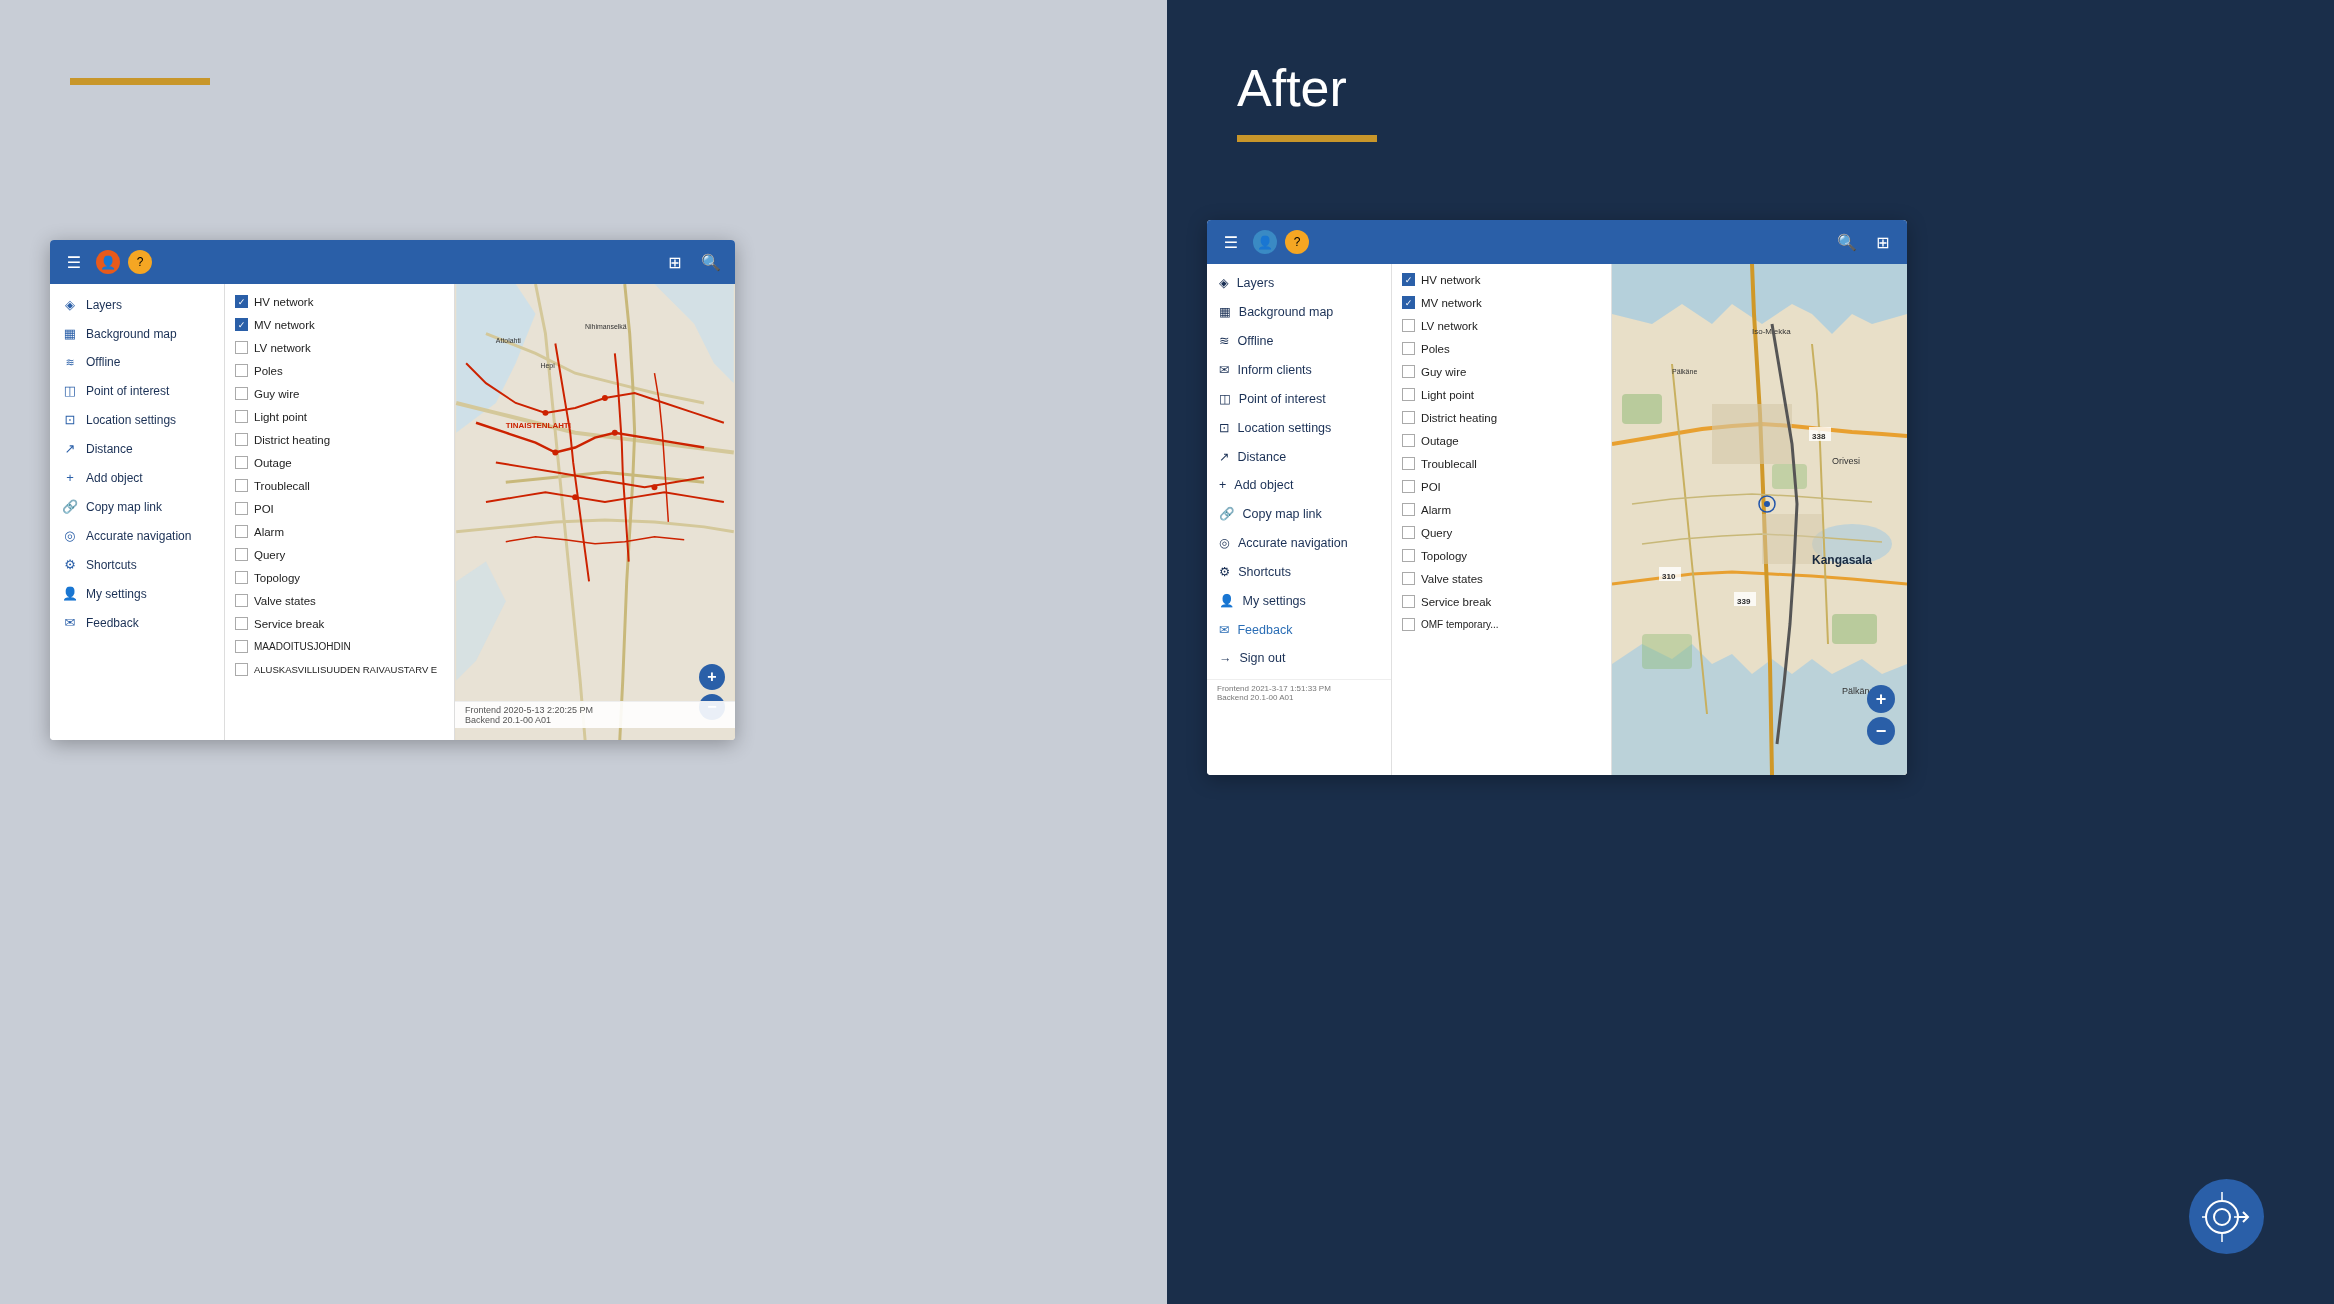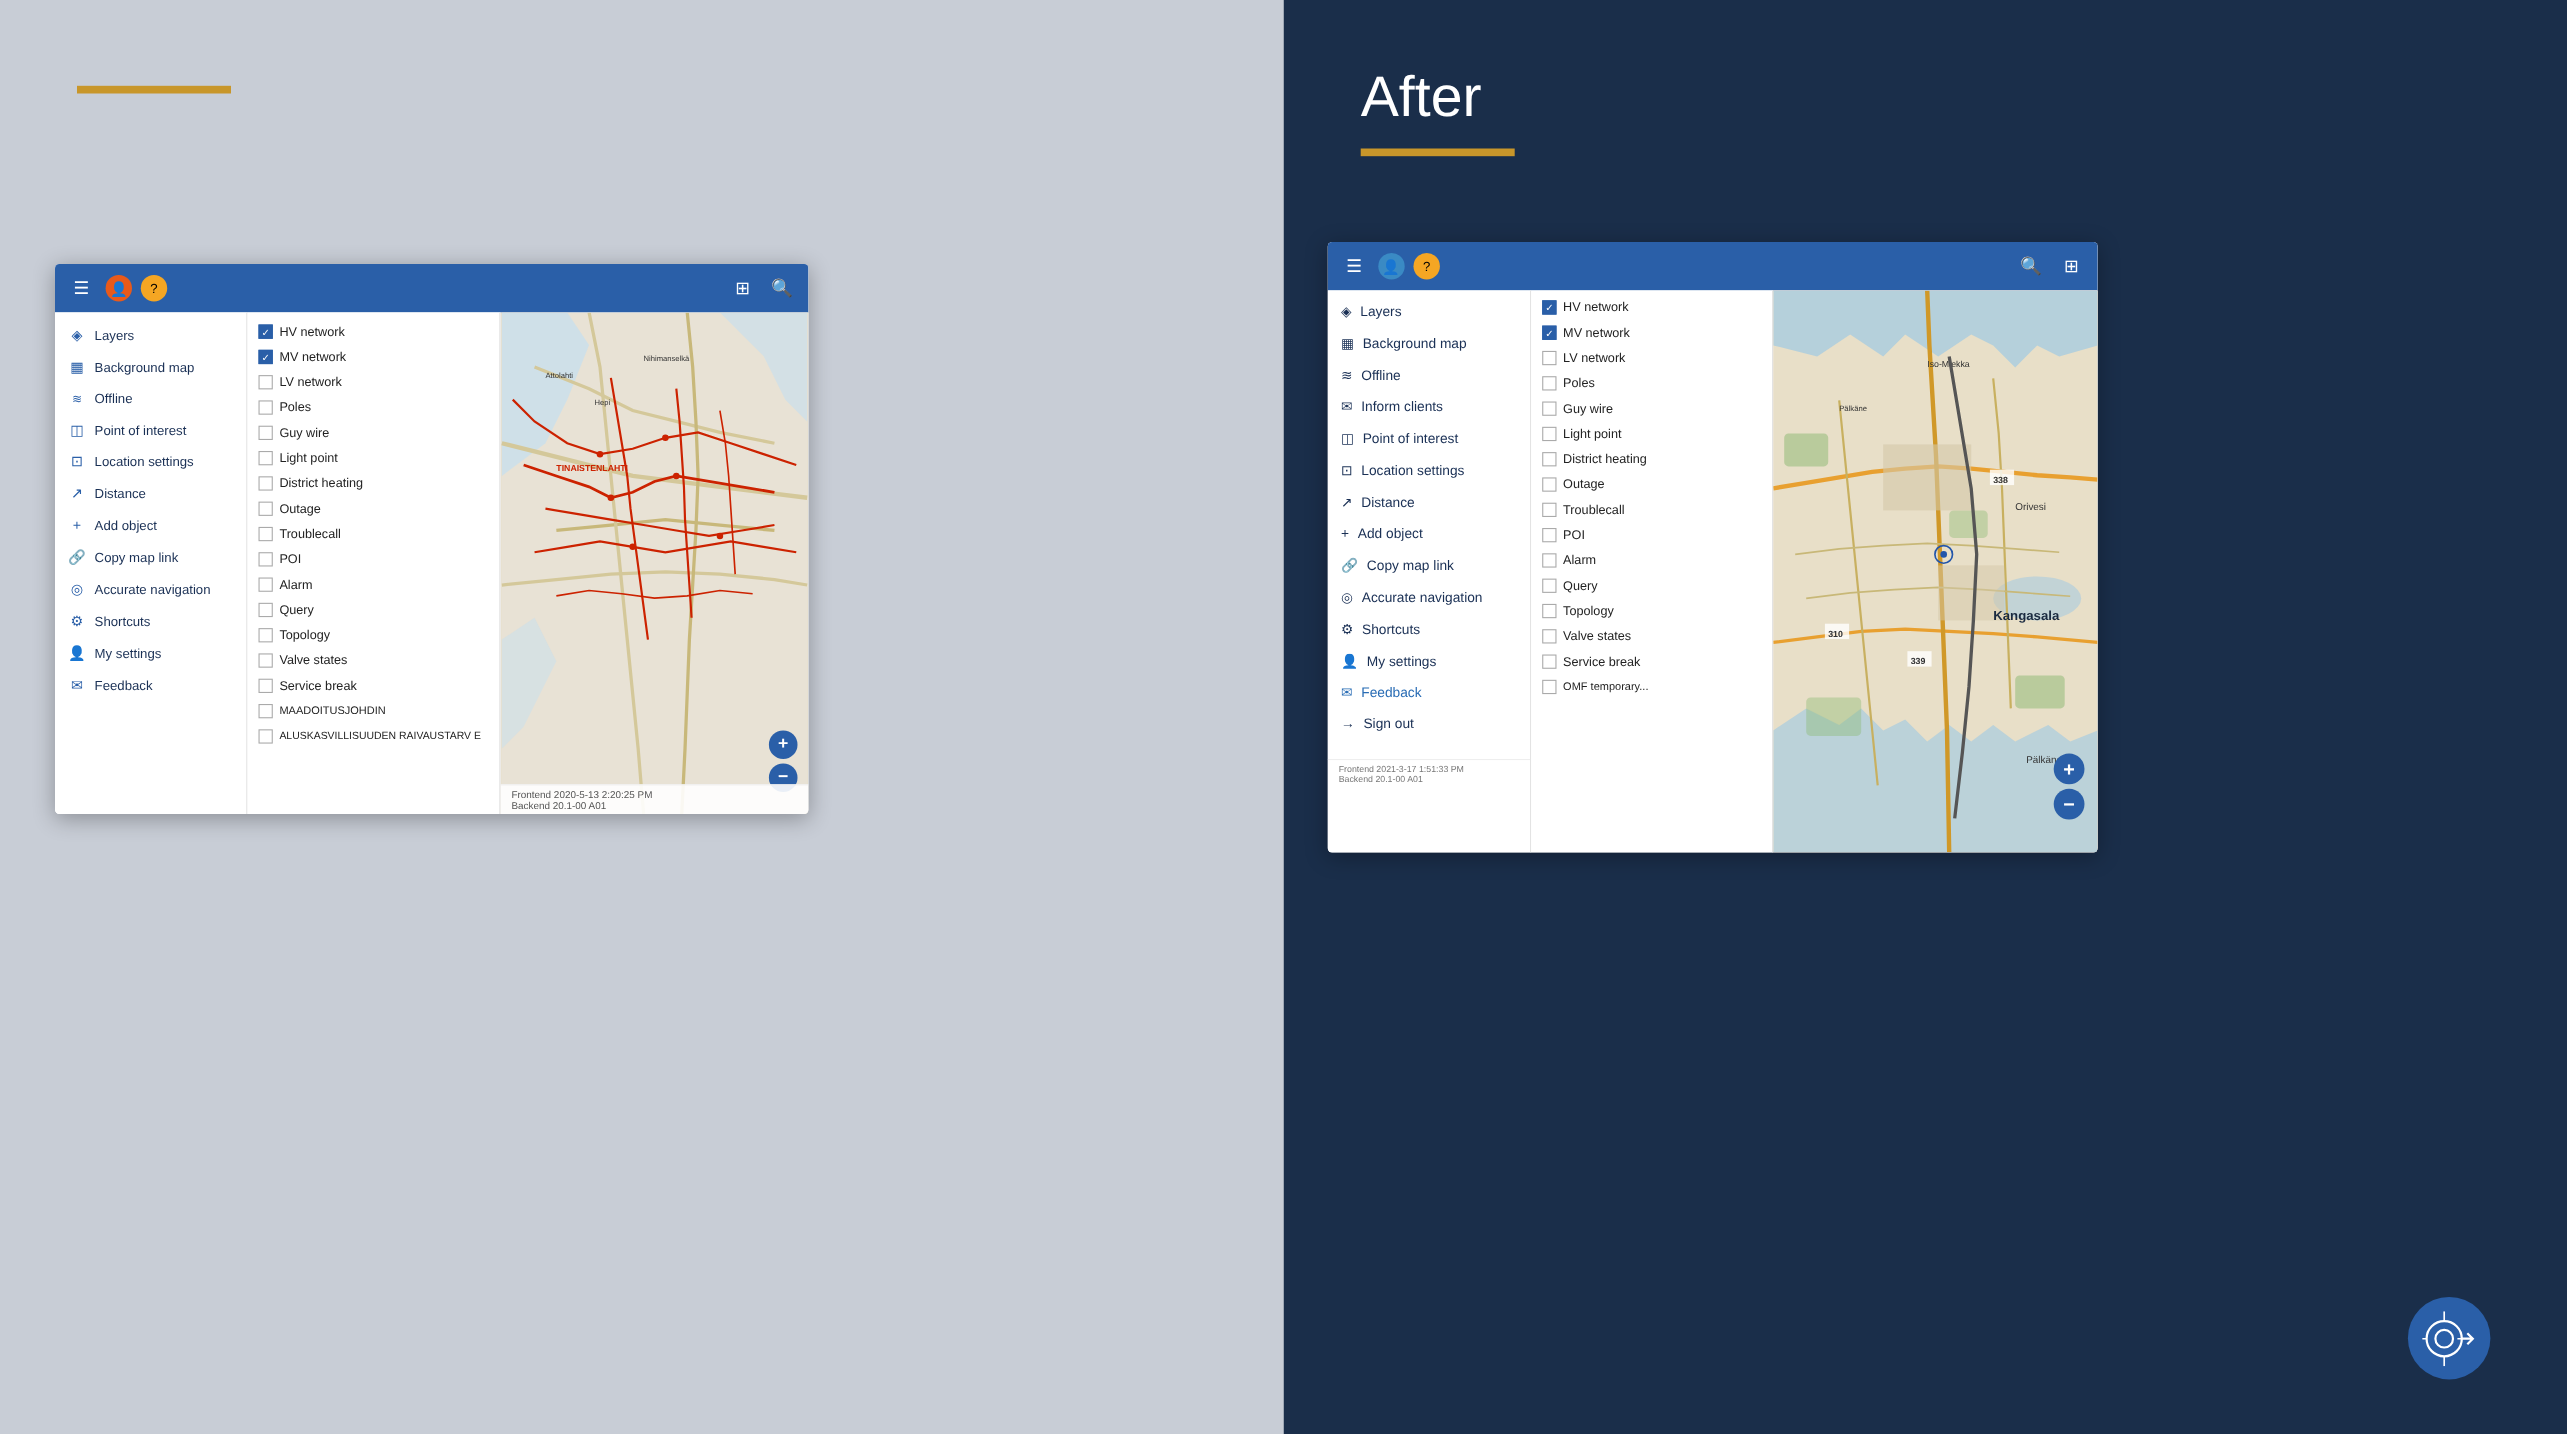--- a/index.html
+++ b/index.html
@@ -215,21 +215,21 @@
     
     .map-svg {
       position: absolute;
       top: 0; left: 0;
       width: 100%; height: 100%;
     }
 
     
     .browser-footer {
       position: absolute;
-      bottom: 0;
+      bottom: 12px;
       left: 0;
       right: 0;
       padding: 3px 10px;
       font-size: 9px;
       color: #555;
       background: rgba(255,255,255,0.9);
       border-top: 1px solid #eee;
     }
 
     
@@ -418,21 +418,21 @@
         <div class="sidebar-item-after"><span class="si-icon">◫</span>Point of interest</div>
         <div class="sidebar-item-after"><span class="si-icon">⊡</span>Location settings</div>
         <div class="sidebar-item-after"><span class="si-icon">↗</span>Distance</div>
         <div class="sidebar-item-after"><span class="si-icon">+</span>Add object</div>
         <div class="sidebar-item-after"><span class="si-icon">🔗</span>Copy map link</div>
         <div class="sidebar-item-after"><span class="si-icon">◎</span>Accurate navigation</div>
         <div class="sidebar-item-after"><span class="si-icon">⚙</span>Shortcuts</div>
         <div class="sidebar-item-after"><span class="si-icon">👤</span>My settings</div>
         <div class="sidebar-item-after feedback" style="color:#2a6db5;"><span class="si-icon" style="color:#2a6db5;">✉</span>Feedback</div>
         <div class="sidebar-item-after"><span class="si-icon">→</span>Sign out</div>
-        <div style="padding:4px 10px;font-size:8px;color:#777;border-top:1px solid #eee;margin-top:18px;">
+        <div style="padding:4px 10px;font-size:8px;color:#777;border-top:1px solid #eee;margin-top:7px;">
           Frontend 2021-3-17 1:51:33 PM<br>Backend 20.1-00 A01
         </div>
       </div>
 
       <div class="layers-panel-after">
         <div class="layer-item"><div class="layer-checkbox checked" style="background:#2a5fa8;border-color:#2a5fa8;color:white;font-size:9px;">✓</div>HV network</div>
         <div class="layer-item"><div class="layer-checkbox checked" style="background:#2a5fa8;border-color:#2a5fa8;color:white;font-size:9px;">✓</div>MV network</div>
         <div class="layer-item"><div class="layer-checkbox"></div>LV network</div>
         <div class="layer-item"><div class="layer-checkbox"></div>Poles</div>
         <div class="layer-item"><div class="layer-checkbox"></div>Guy wire</div>

